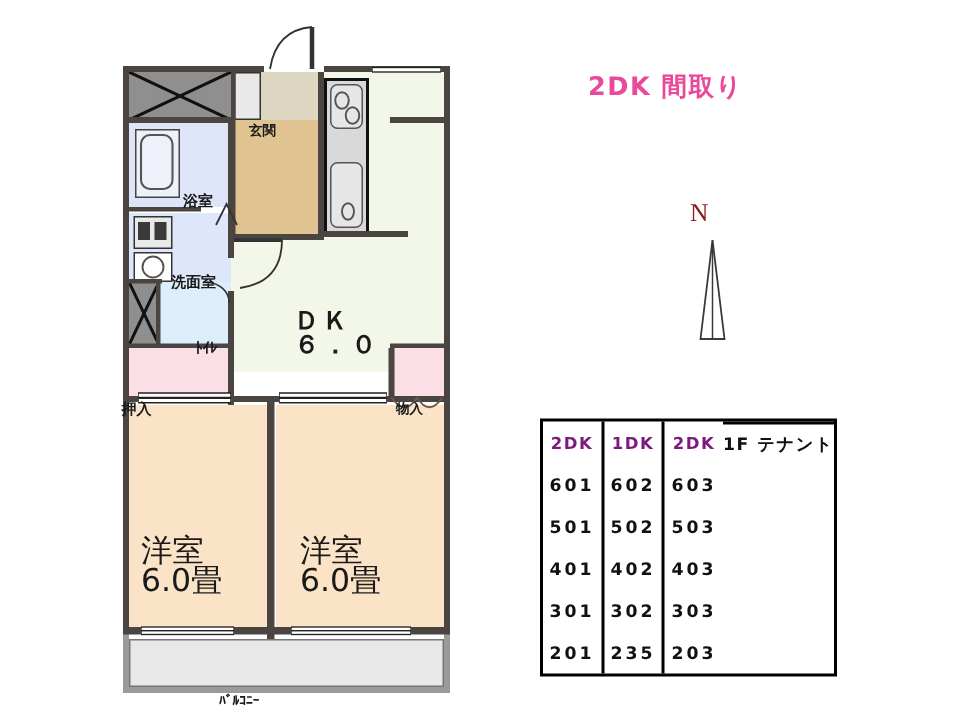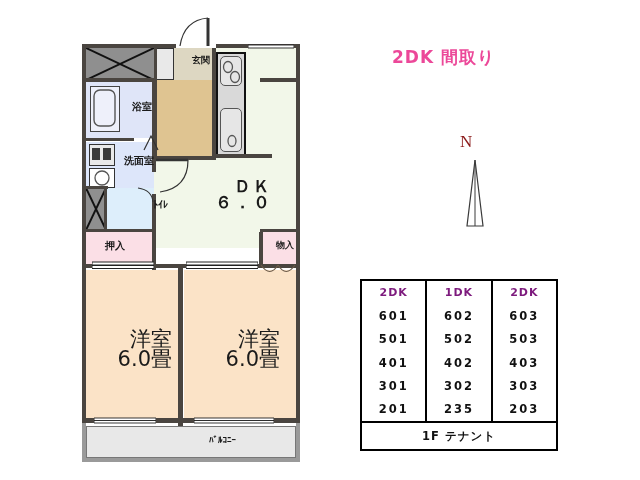--- a/index.html
+++ b/index.html
@@ -23,21 +23,21 @@
   .fill-toilet{background:#ddeefb;}
   .fill-closet{background:#fbdfe6;}
   .fill-genkan{background:#ddd7c2;}
   .fill-tataki{background:#dfc491;}
   .fill-balcony{background:#e8e8e8;}
   .fill-void{background:#8f8f8f;}
   .fill-kitchen{background:#d9d9d9;}
   .fill-white{background:#ffffff;}
 
   
-  .lbl{position:absolute;color:#1a1a1a;line-height:1.05;white-space:nowrap;text-align:right;}
+  .lbl{position:absolute;color:#1a1a1a;line-height:1.05;white-space:nowrap;text-align:left;margin-top:28px;}
   .lbl-sm{font-size:10px;font-weight:bold;letter-spacing:0px;}
   .lbl-xs{font-size:9px;font-weight:bold;}
   .lbl-dk{font-size:17px;font-weight:bold;letter-spacing:2px;}
   .lbl-room{font-size:21px;font-weight:normal;letter-spacing:0px;}
   .lbl-balcony{font-size:9px;font-weight:bold;letter-spacing:0px;}
 
   
   #title{
     position:absolute;left:392px;top:46px;
     font-size:17px;font-weight:bold;color:#ec4899;letter-spacing:1px;
@@ -48,21 +48,21 @@
   #compass{position:absolute;left:452px;top:132px;width:46px;height:100px;}
   #compass .n{position:absolute;left:8px;top:0px;font-size:17px;color:#8b1a1a;
     font-family:"Liberation Serif","DejaVu Serif",serif;}
   #compass svg{position:absolute;left:0;top:26px;}
 
   
   #unit-table{
     position:absolute;left:360px;top:279px;width:198px;height:172px;
     border:2px solid #000;background:#fff;box-sizing:border-box;
   }
-  #unit-table .grid{position:absolute;left:0;top:0;right:0;bottom:0;display:flex;flex-direction:column;}
+  #unit-table .grid{position:absolute;left:0;top:0;right:0;bottom:0;display:flex;flex-direction:row;}
   #unit-table .cols{display:flex;flex:1;}
   #unit-table .col{flex:1;display:flex;flex-direction:column;border-right:2px solid #000;}
   #unit-table .col:last-child{border-right:none;}
   #unit-table .cell{
     flex:1;display:flex;align-items:center;justify-content:center;
     font-size:11.5px;font-weight:bold;color:#111;letter-spacing:2px;
   }
   #unit-table .cell.head{color:#7d1a7d;letter-spacing:1px;font-size:11px;}
   #unit-table .footer{
     height:26px;border-top:2px solid #000;display:flex;align-items:center;justify-content:center;

